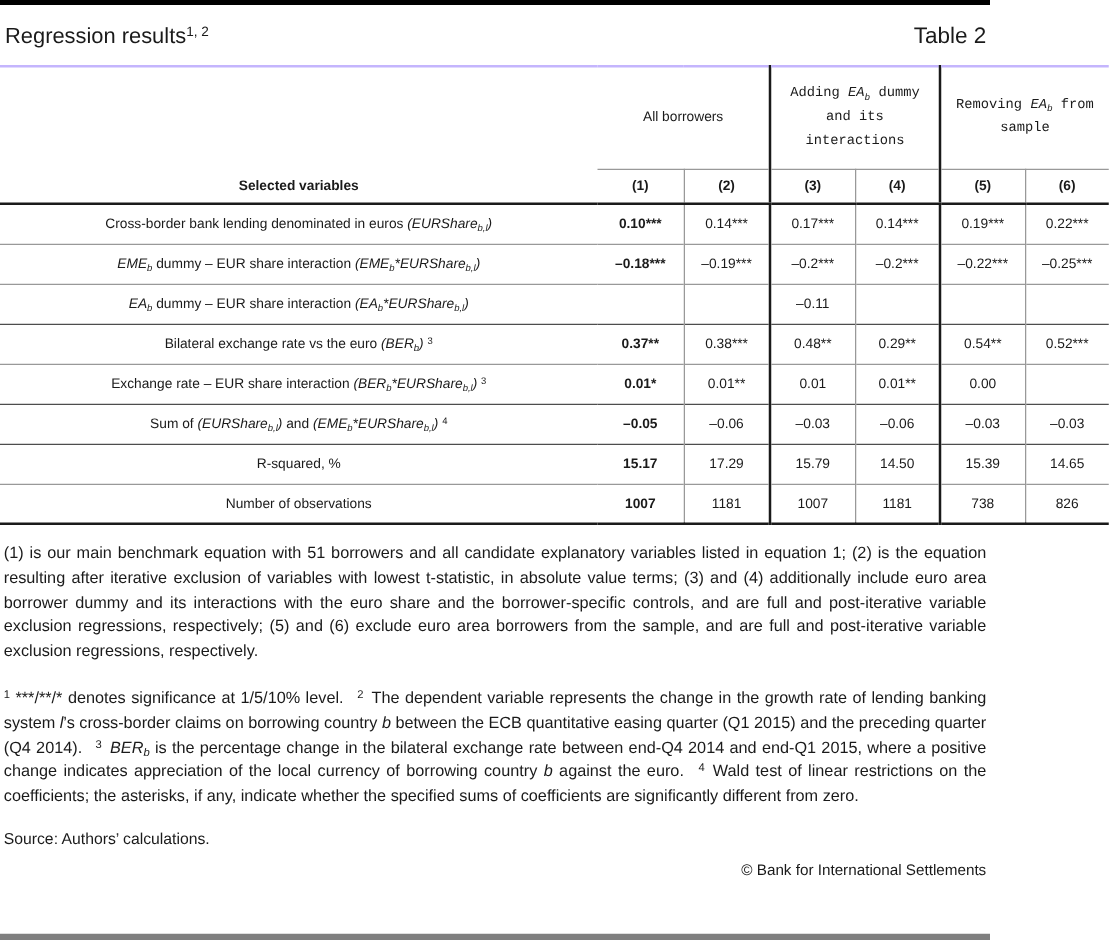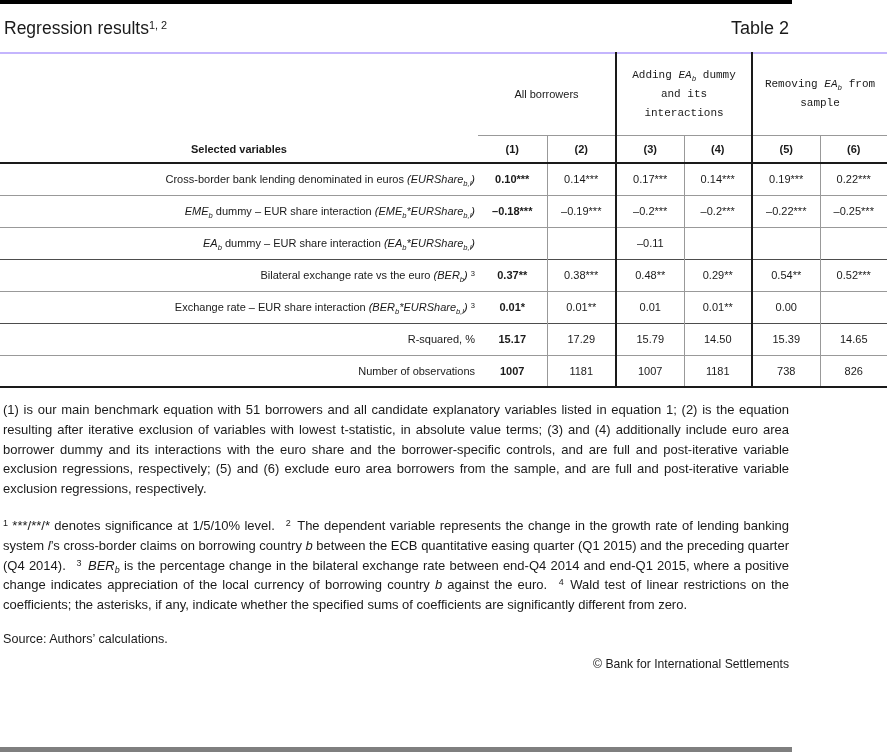--- a/index.html
+++ b/index.html
@@ -41,21 +41,21 @@
                border-bottom:2px solid var(--heavy);padding:2px;}
   .nums-row th.b{font-weight:700;}
   .nums-row th:nth-child(3),.nums-row th:nth-child(5),.nums-row th:nth-child(7){border-left:1px solid var(--thin);}
   .nums-row th:nth-child(4),.nums-row th:nth-child(6){border-left:2px solid var(--heavy);}
 
   tbody td{height:32px;border-top:1px solid var(--thin);padding:2px 3px;}
   tbody tr:first-child td{border-top:none;}
   tbody tr.section td{border-top:1.5px solid var(--section);margin-left:20px;}
   tbody td:nth-child(3),tbody td:nth-child(5),tbody td:nth-child(7){border-left:1px solid var(--thin);}
   tbody td:nth-child(4),tbody td:nth-child(6){border-left:2px solid var(--heavy);}
-  td.rowlabel{text-align:right;padding-left:3px;}
+  td.rowlabel{text-align:center;padding-left:3px;}
   td.val{text-align:center;padding-left:1px;padding-right:1px;}
   td.val.b{font-weight:700;}
 
   em{font-style:italic;}
   sub{font-size:69%;font-style:italic;line-height:0;position:relative;vertical-align:baseline;top:0.4em;}
   sup{font-size:69%;line-height:0;position:relative;vertical-align:baseline;top:-0.45em;font-style:normal;}
 
   .fn{margin:12px 3px 0 3px;font-size:13px;line-height:19.8px;text-align:justify;}
   .fn2{margin-top:17px;}
   .src{margin:17px 3px 0 3px;font-size:12.6px;}
@@ -140,20 +140,29 @@
         <tr>
           <td class="rowlabel">Exchange rate – EUR share interaction <em>(BER</em><sub>b</sub><em>*EURShare</em><sub>b,l</sub><em>)</em> <sup>3</sup></td>
           <td class="val b">0.01*</td>
           <td class="val">0.01**</td>
           <td class="val">0.01</td>
           <td class="val">0.01**</td>
           <td class="val">0.00</td>
           <td class="val"></td>
         </tr>
         <tr class="section">
+          <td class="rowlabel">Sum of <em>(EURShare</em><sub>b,l</sub><em>)</em> and <em>(EME</em><sub>b</sub><em>*EURShare</em><sub>b,l</sub><em>)</em> <sup>4</sup></td>
+          <td class="val b">–0.05</td>
+          <td class="val">–0.06</td>
+          <td class="val">–0.03</td>
+          <td class="val">–0.06</td>
+          <td class="val">–0.03</td>
+          <td class="val">–0.03</td>
+        </tr>
+        <tr class="section">
           <td class="rowlabel">R-squared, %</td>
           <td class="val b">15.17</td>
           <td class="val">17.29</td>
           <td class="val">15.79</td>
           <td class="val">14.50</td>
           <td class="val">15.39</td>
           <td class="val">14.65</td>
         </tr>
         <tr>
           <td class="rowlabel">Number of observations</td>

